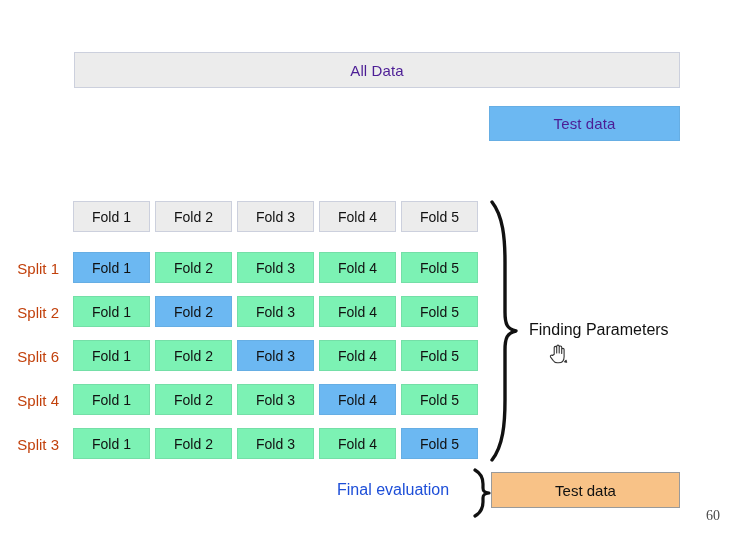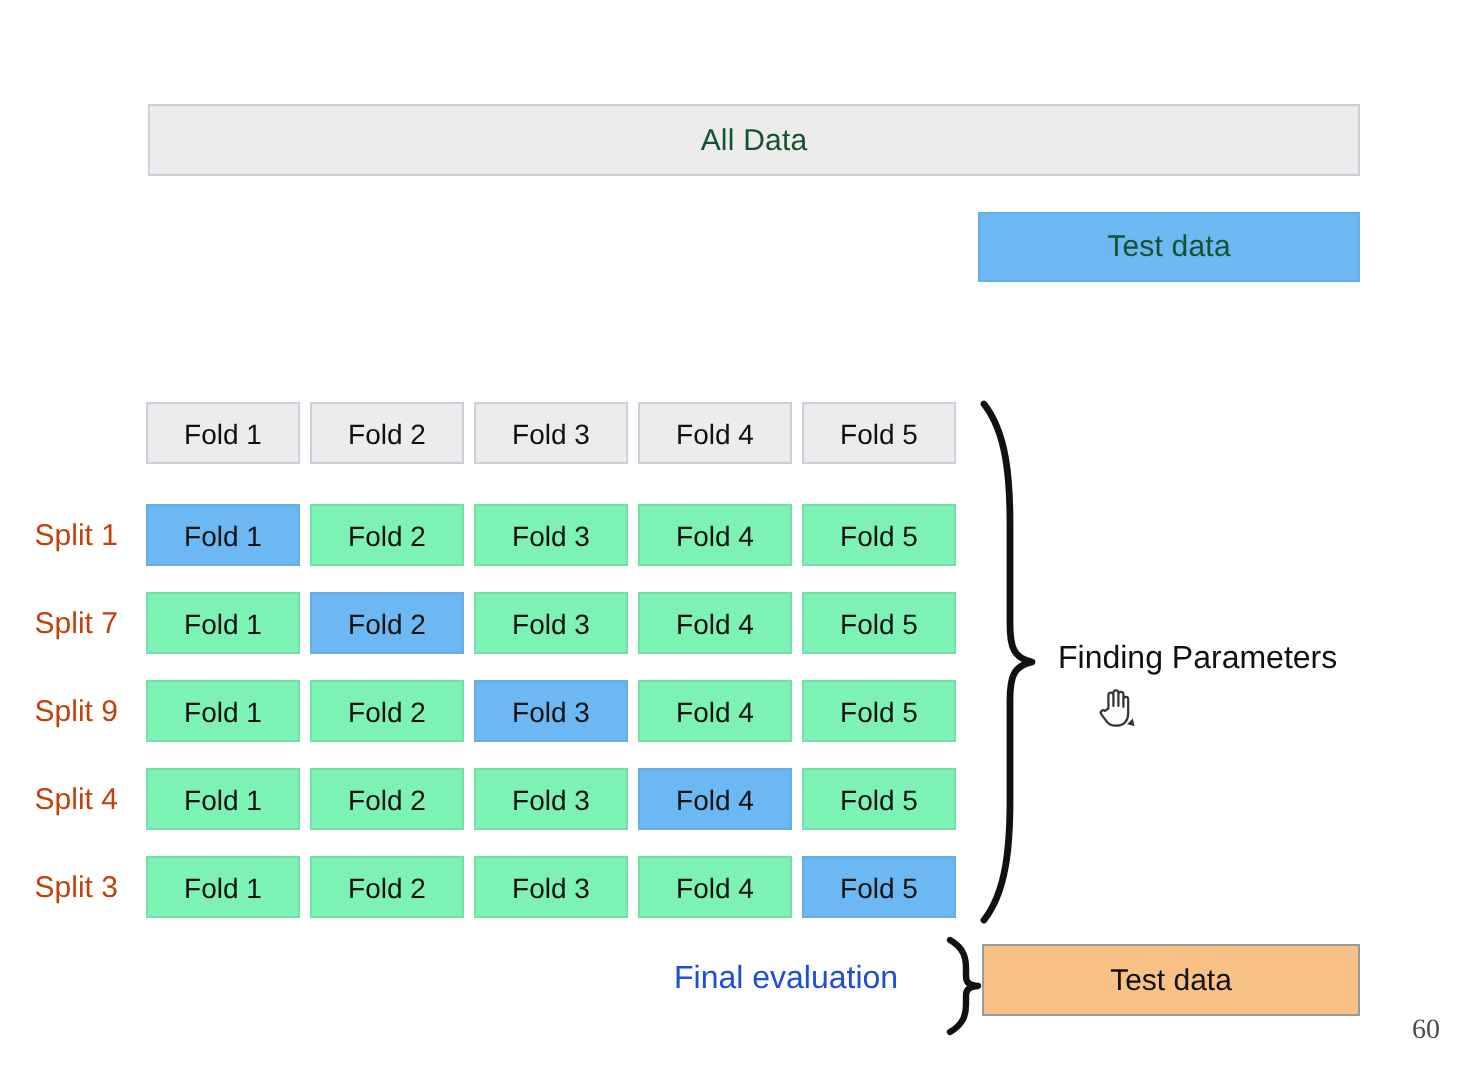--- a/index.html
+++ b/index.html
@@ -23,21 +23,21 @@
 
   
   .bar {
     position: absolute;
     box-sizing: border-box;
     display: flex;
     align-items: center;
     justify-content: center;
     font-size: 15px;
     line-height: 1;
-    color: #14532d;
+    color: #4c1d95;
     letter-spacing: .1px;
   }
 
   .bar-alldata {
     left: 74px;
     top: 52px;
     width: 606px;
     height: 36px;
     background: #ececec;
     border: 1px solid #ccd0dd;
@@ -235,40 +235,40 @@
         </div>
       <div class="cell train">
           <span>Fold 4</span>
         </div>
       <div class="cell train">
           <span>Fold 5</span>
         </div>
     </div>
 
     <div class="grid-row">
-      <span class="split-label">Split 7</span>
-      <div class="cell train">
-          <span>Fold 1</span>
-        </div>
-      <div class="cell valid">
-          <span>Fold 2</span>
-        </div>
-      <div class="cell train">
-          <span>Fold 3</span>
-        </div>
-      <div class="cell train">
-          <span>Fold 4</span>
-        </div>
-      <div class="cell train">
-          <span>Fold 5</span>
-        </div>
-    </div>
-
-    <div class="grid-row">
-      <span class="split-label">Split 9</span>
+      <span class="split-label">Split 2</span>
+      <div class="cell train">
+          <span>Fold 1</span>
+        </div>
+      <div class="cell valid">
+          <span>Fold 2</span>
+        </div>
+      <div class="cell train">
+          <span>Fold 3</span>
+        </div>
+      <div class="cell train">
+          <span>Fold 4</span>
+        </div>
+      <div class="cell train">
+          <span>Fold 5</span>
+        </div>
+    </div>
+
+    <div class="grid-row">
+      <span class="split-label">Split 6</span>
       <div class="cell train">
           <span>Fold 1</span>
         </div>
       <div class="cell train">
           <span>Fold 2</span>
         </div>
       <div class="cell valid">
           <span>Fold 3</span>
         </div>
       <div class="cell train">

